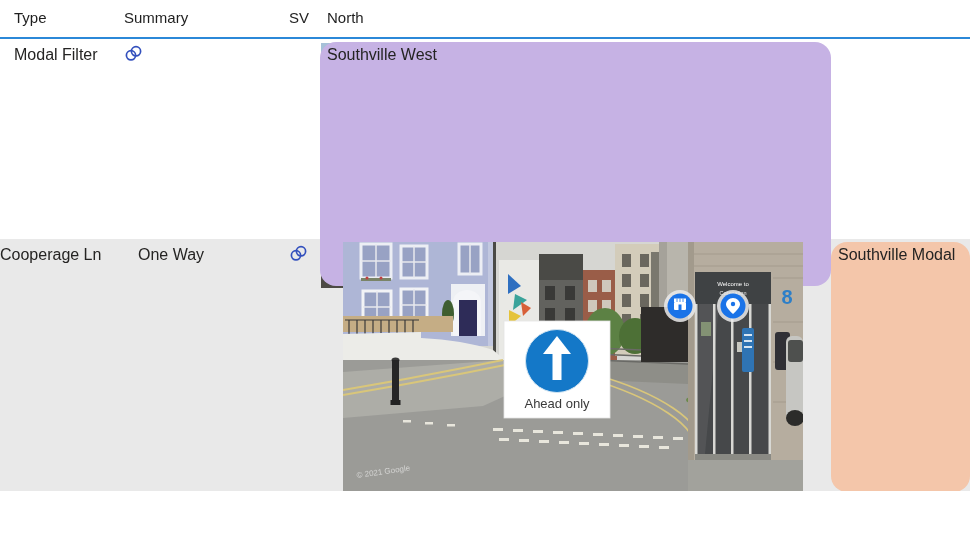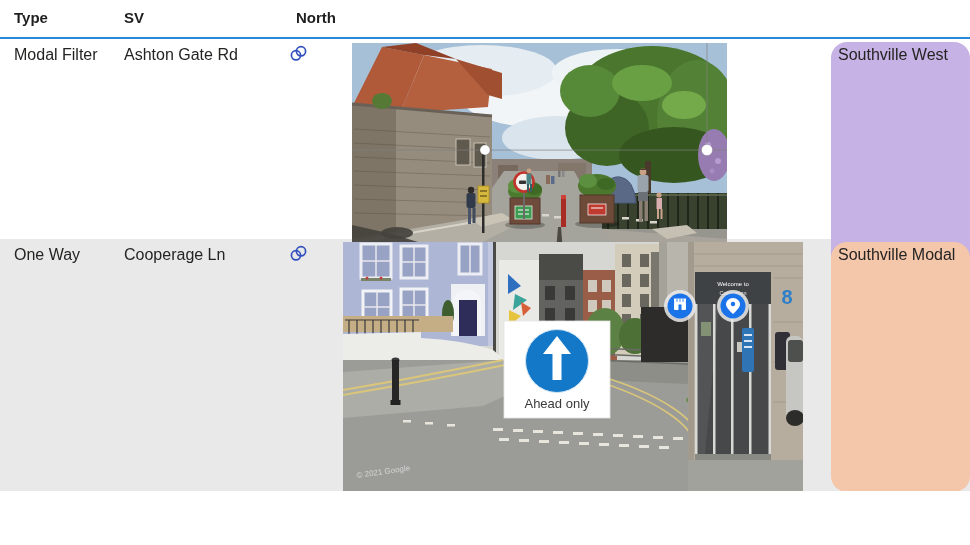--- a/index.html
+++ b/index.html
@@ -2,21 +2,21 @@
 <html style="--header-underline: #2b88d8; --link-icon: #3350bd; --row-alt-bg: #e9e9e9; --text: #252423;"><head>
 <meta charset="utf-8">
 <style>
   html,body { margin:0; padding:0; }
   body {
     width:970px; height:545px; overflow:hidden; background:#fff;
     font-family:"Liberation Sans", sans-serif; color:var(--text, #252423);
     position:relative;
   }
   .grid { display:grid; grid-template-columns:124px 165px 31px 511px 139px; width:970px; }
-  .header-row { height:37px; border-bottom:2px solid var(--header-underline, #2b88d8);font-weight:bold; }
+  .header-row { height:37px; border-bottom:2px solid var(--header-underline, #2b88d8); }
   .hcell { font-size:15px; padding-top:9px; color:#1f1f1f; cursor:pointer; }
   .pad-l { padding-left:14px; }
   .hcell.area { padding-left:7px; }
   .hcell.proposed { position:relative; }
   .sort-arrow { position:absolute; left:5px; top:26px; font-size:8px; color:#222; }
   .row1 { height:200px; background:#fff; }
   .row2 { height:252px; background:var(--row-alt-bg, #e9e9e9); overflow:hidden; }
   .cell { font-size:16px; padding-top:7px; }
   .sv-cell { padding-top:6px; }
   .link-icon { display:inline-block; }
@@ -25,27 +25,27 @@
   .row1 .area-cell { margin-bottom:2px; }
   .photo1 { display:block; margin:4px 0 0 32px; }
   .photo2 { display:block; margin:3px 0 0 23px; }
   svg text { font-family:"Liberation Sans", sans-serif; }
 </style>
 </head>
 <body>
 
 <div class="grid header-row">
   <div class="hcell pad-l">Type</div>
+  <div class="hcell">Summary</div>
   <div class="hcell">SV</div>
   <div class="hcell area">North</div>
 </div>
 
 <div class="grid row1">
   <div class="cell pad-l">Modal Filter</div>
-  <div class="cell">Ashton Gate Rd</div>
   <div class="cell sv-cell">
     <svg class="link-icon" width="19" height="17" viewBox="0 0 19 17">
       <circle cx="12" cy="6.3" r="4.6"></circle>
       <circle cx="7" cy="10.3" r="4.6"></circle>
     </svg>
   </div>
   <div class="cell" style="padding:0;">
 
     <svg class="photo1" width="375" height="245" viewBox="0 0 375 245">
       <rect width="375" height="245" fill="#a6c0d8"></rect>
@@ -209,22 +209,22 @@
       <rect x="0" y="106.5" width="375" height="1.2" fill="rgba(130,130,130,0.55)"></rect>
       <rect x="354.4" y="0" width="1.2" height="107" fill="rgba(130,130,130,0.55)"></rect>
       <circle cx="133" cy="107" r="5" fill="#ffffff" stroke="rgba(0,0,0,0.15)" stroke-width="1"></circle>
       <circle cx="355" cy="107" r="5.5" fill="#ffffff" stroke="rgba(0,0,0,0.12)" stroke-width="1"></circle>
     </svg>
   </div>
   <div class="area-cell" style="background-color: rgb(198, 178, 228);">Southville West</div>
 </div>
 
 <div class="grid row2">
+  <div class="cell">Cooperage Ln</div>
   <div class="cell pad-l">One Way</div>
-  <div class="cell">Cooperage Ln</div>
   <div class="cell sv-cell">
     <svg class="link-icon" width="19" height="17" viewBox="0 0 19 17">
       <circle cx="12" cy="6.3" r="4.6"></circle>
       <circle cx="7" cy="10.3" r="4.6"></circle>
     </svg>
   </div>
   <div class="cell" style="padding:0;">
 
     <svg class="photo2" width="460" height="250" viewBox="0 0 460 250">
       <rect width="460" height="250" fill="#d6d6d2"></rect>

